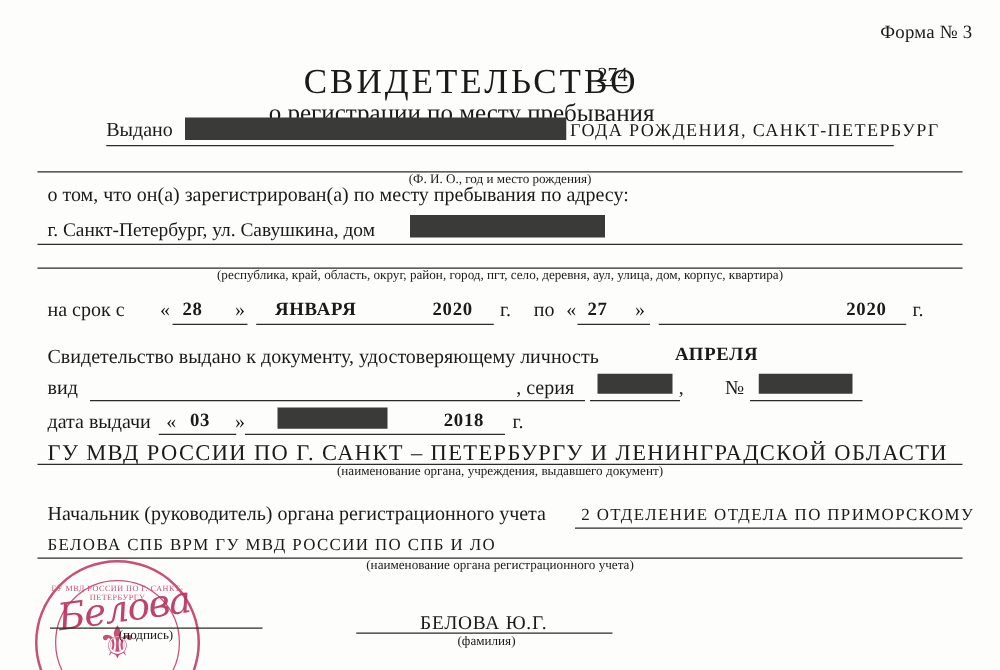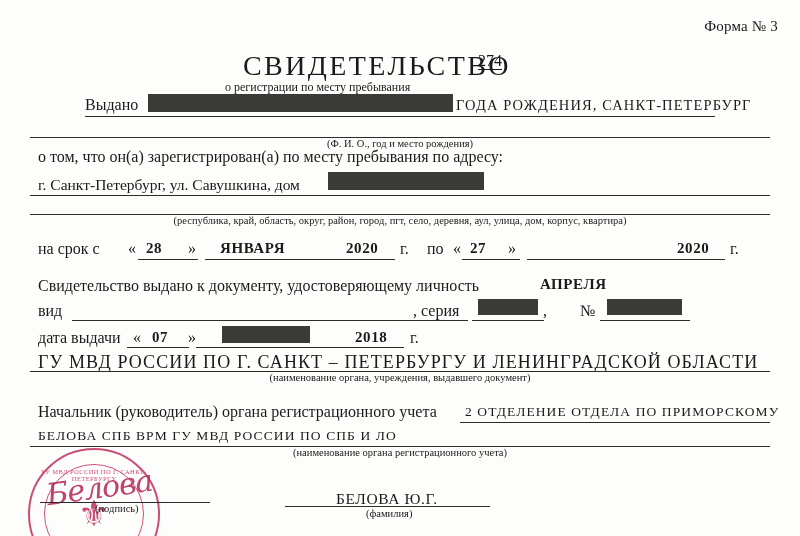--- a/index.html
+++ b/index.html
@@ -38,22 +38,21 @@
     top: 52px;
     left: 478px;
     font-size: 16px;
     text-decoration: underline;
     text-underline-offset: 3px;
   }
   .subtitle {
     position: absolute;
     top: 80px;
     left: 215px;
-    font-size: 12px;
-    margin-left: 10px;
+    font-size: 20px;
   }
   .row-label {
     position: absolute;
     font-size: 16px;
   }
   .line {
     position: absolute;
     border-bottom: 1px solid #2b2b2b;
     height: 0;
   }
@@ -203,21 +202,21 @@
   <div class="redact" style="left:478px; top:299px; width:60px; height:16px;"></div>
   <div class="row-label" style="top:302px; left:543px;">,</div>
   <div class="row-label" style="top:302px; left:580px;">№</div>
   <div class="redact" style="left:607px; top:299px; width:75px; height:16px;"></div>
   <div class="line" style="left:72px; top:320px; width:396px;"></div>
   <div class="line" style="left:472px; top:320px; width:72px;"></div>
   <div class="line" style="left:600px; top:320px; width:90px;"></div>
 
   <div class="row-label" style="top:329px; left:38px;">дата выдачи</div>
   <div class="quote" style="top:329px; left:133px;">«</div>
-  <div class="bold-typed" style="top:329px; left:152px;">07</div>
+  <div class="bold-typed" style="top:329px; left:152px;">03</div>
   <div class="quote" style="top:329px; left:188px;">»</div>
   <div class="redact" style="left:222px; top:326px; width:88px; height:17px;"></div>
   <div class="bold-typed" style="top:329px; left:355px;">2018</div>
   <div class="row-label" style="top:329px; left:410px;">г.</div>
   <div class="line" style="left:127px; top:347px; width:62px;"></div>
   <div class="line" style="left:196px; top:347px; width:208px;"></div>
 
   <div class="typed-sp" style="top:352px; left:38px; font-size:18px;">ГУ  МВД  РОССИИ  ПО  Г. САНКТ – ПЕТЕРБУРГУ  И  ЛЕНИНГРАДСКОЙ ОБЛАСТИ</div>
   <div class="line" style="left:30px; top:371px; width:740px;"></div>
   <div class="hint" style="top:372px; left:225px; width:350px;">(наименование органа, учреждения, выдавшего документ)</div>

